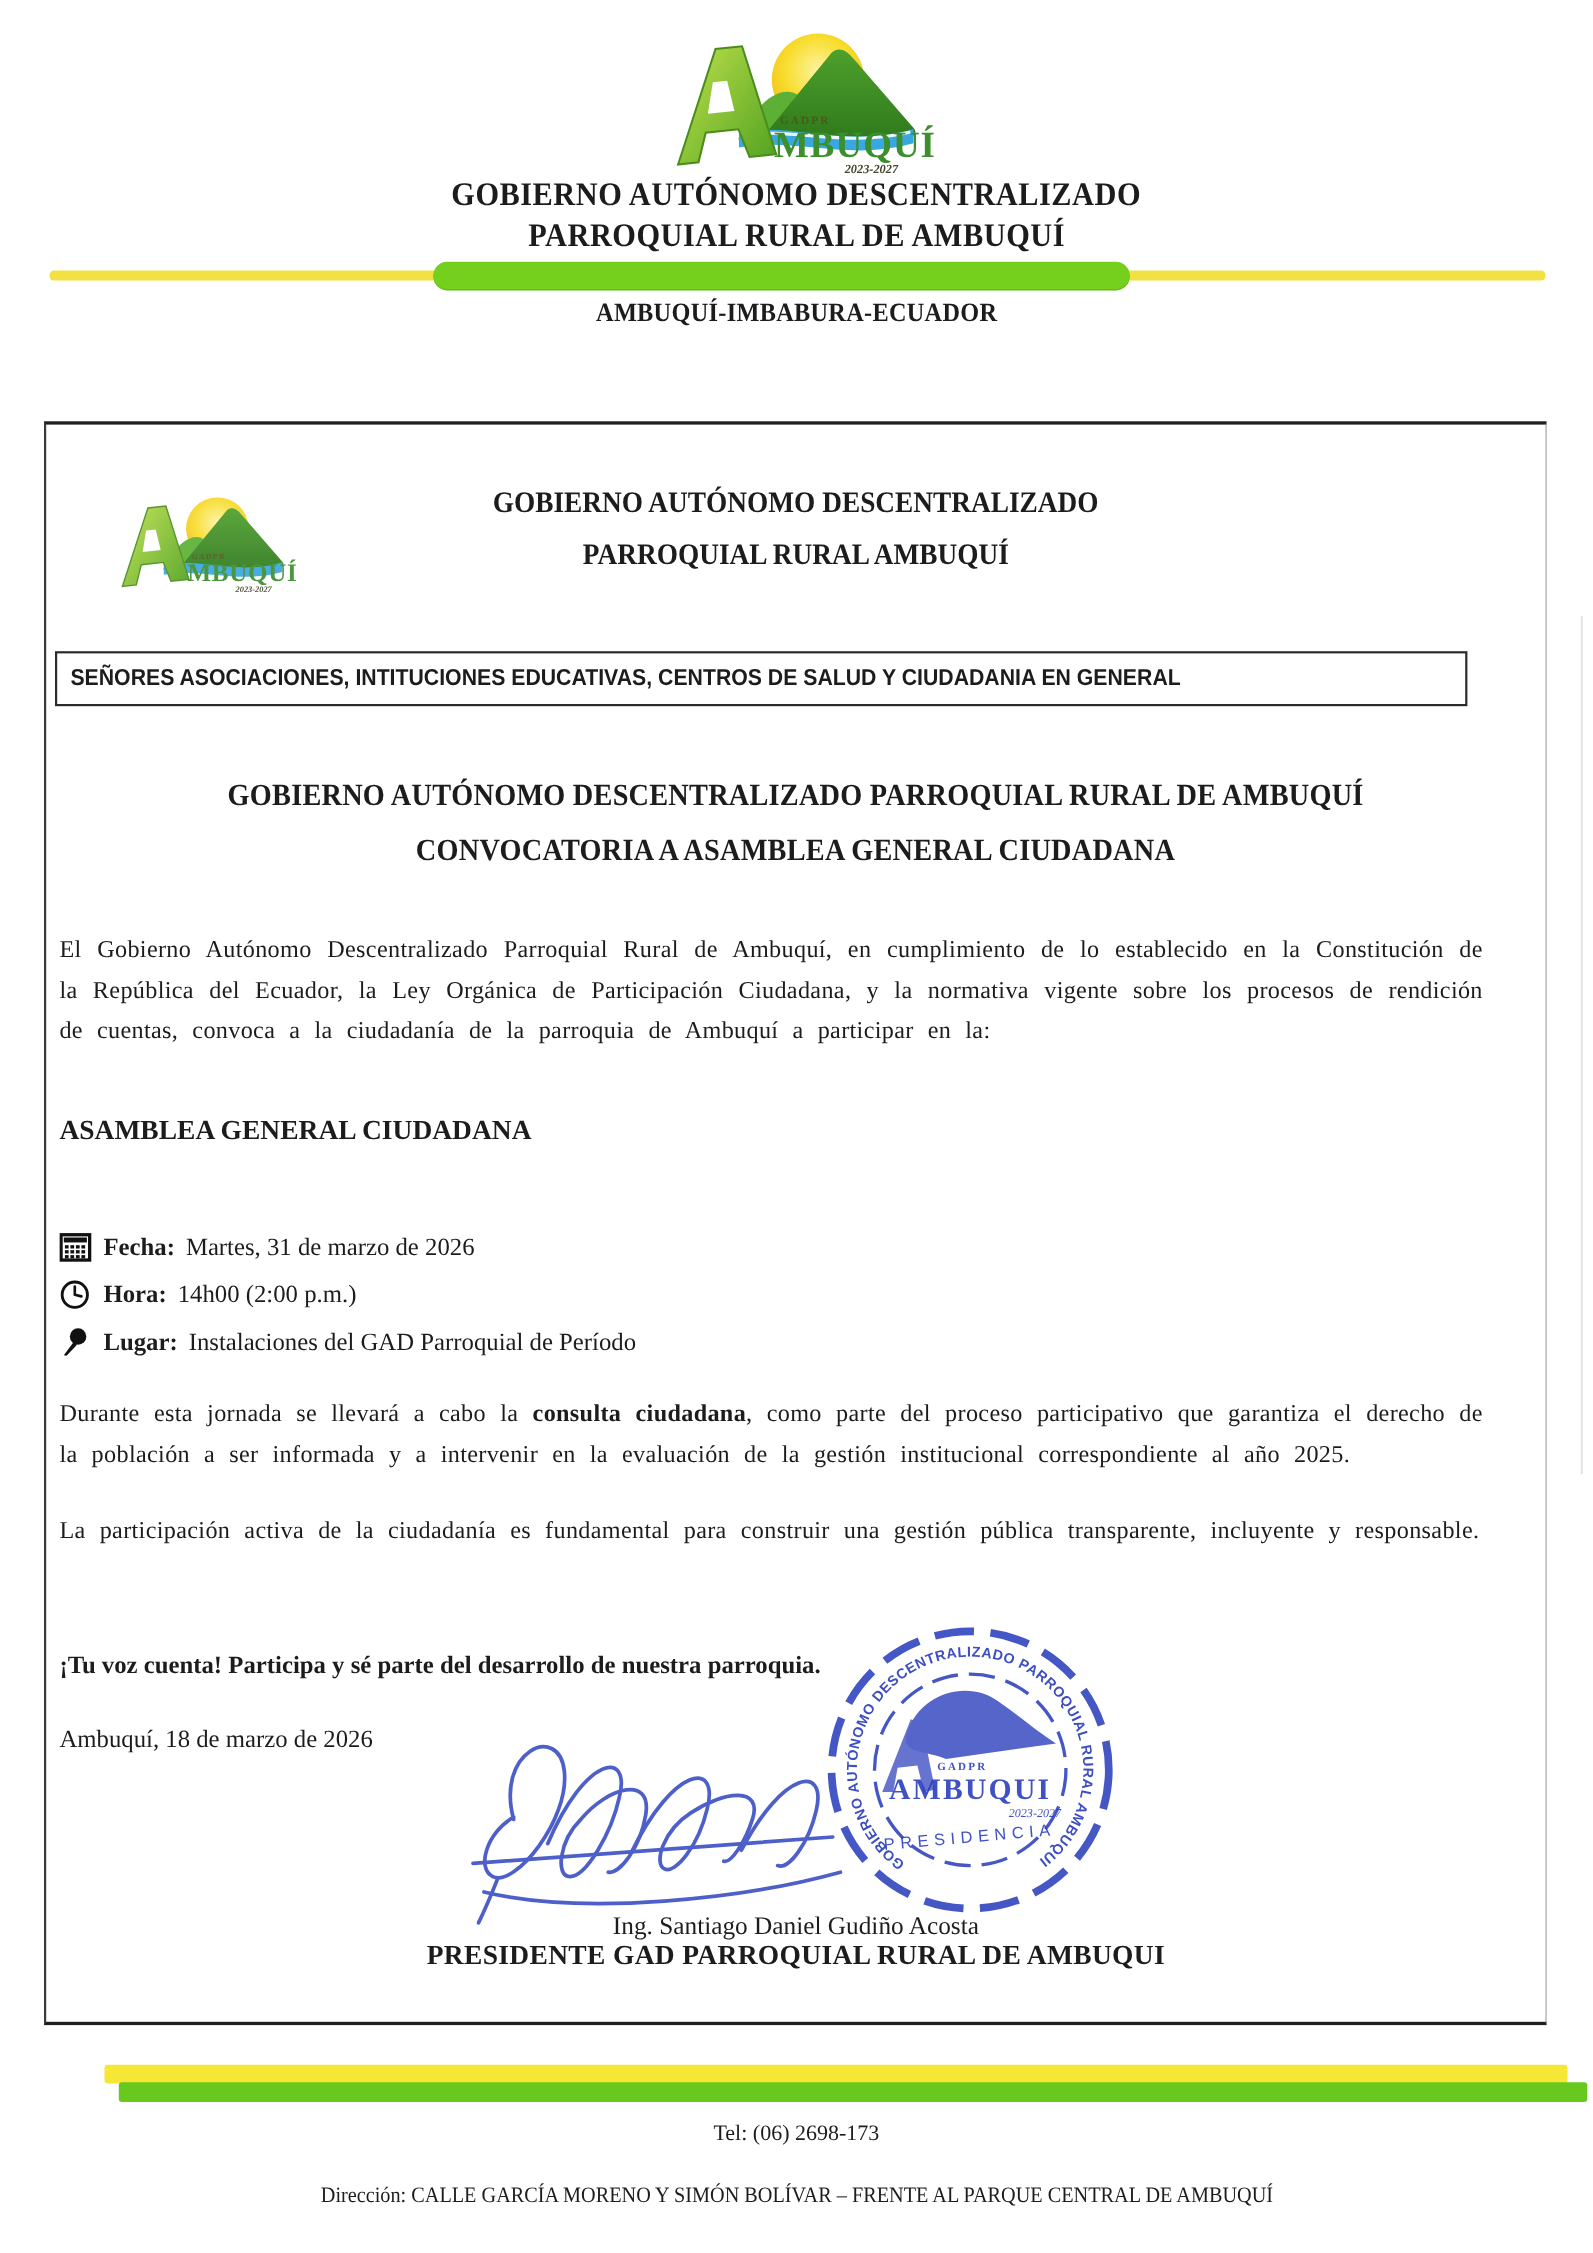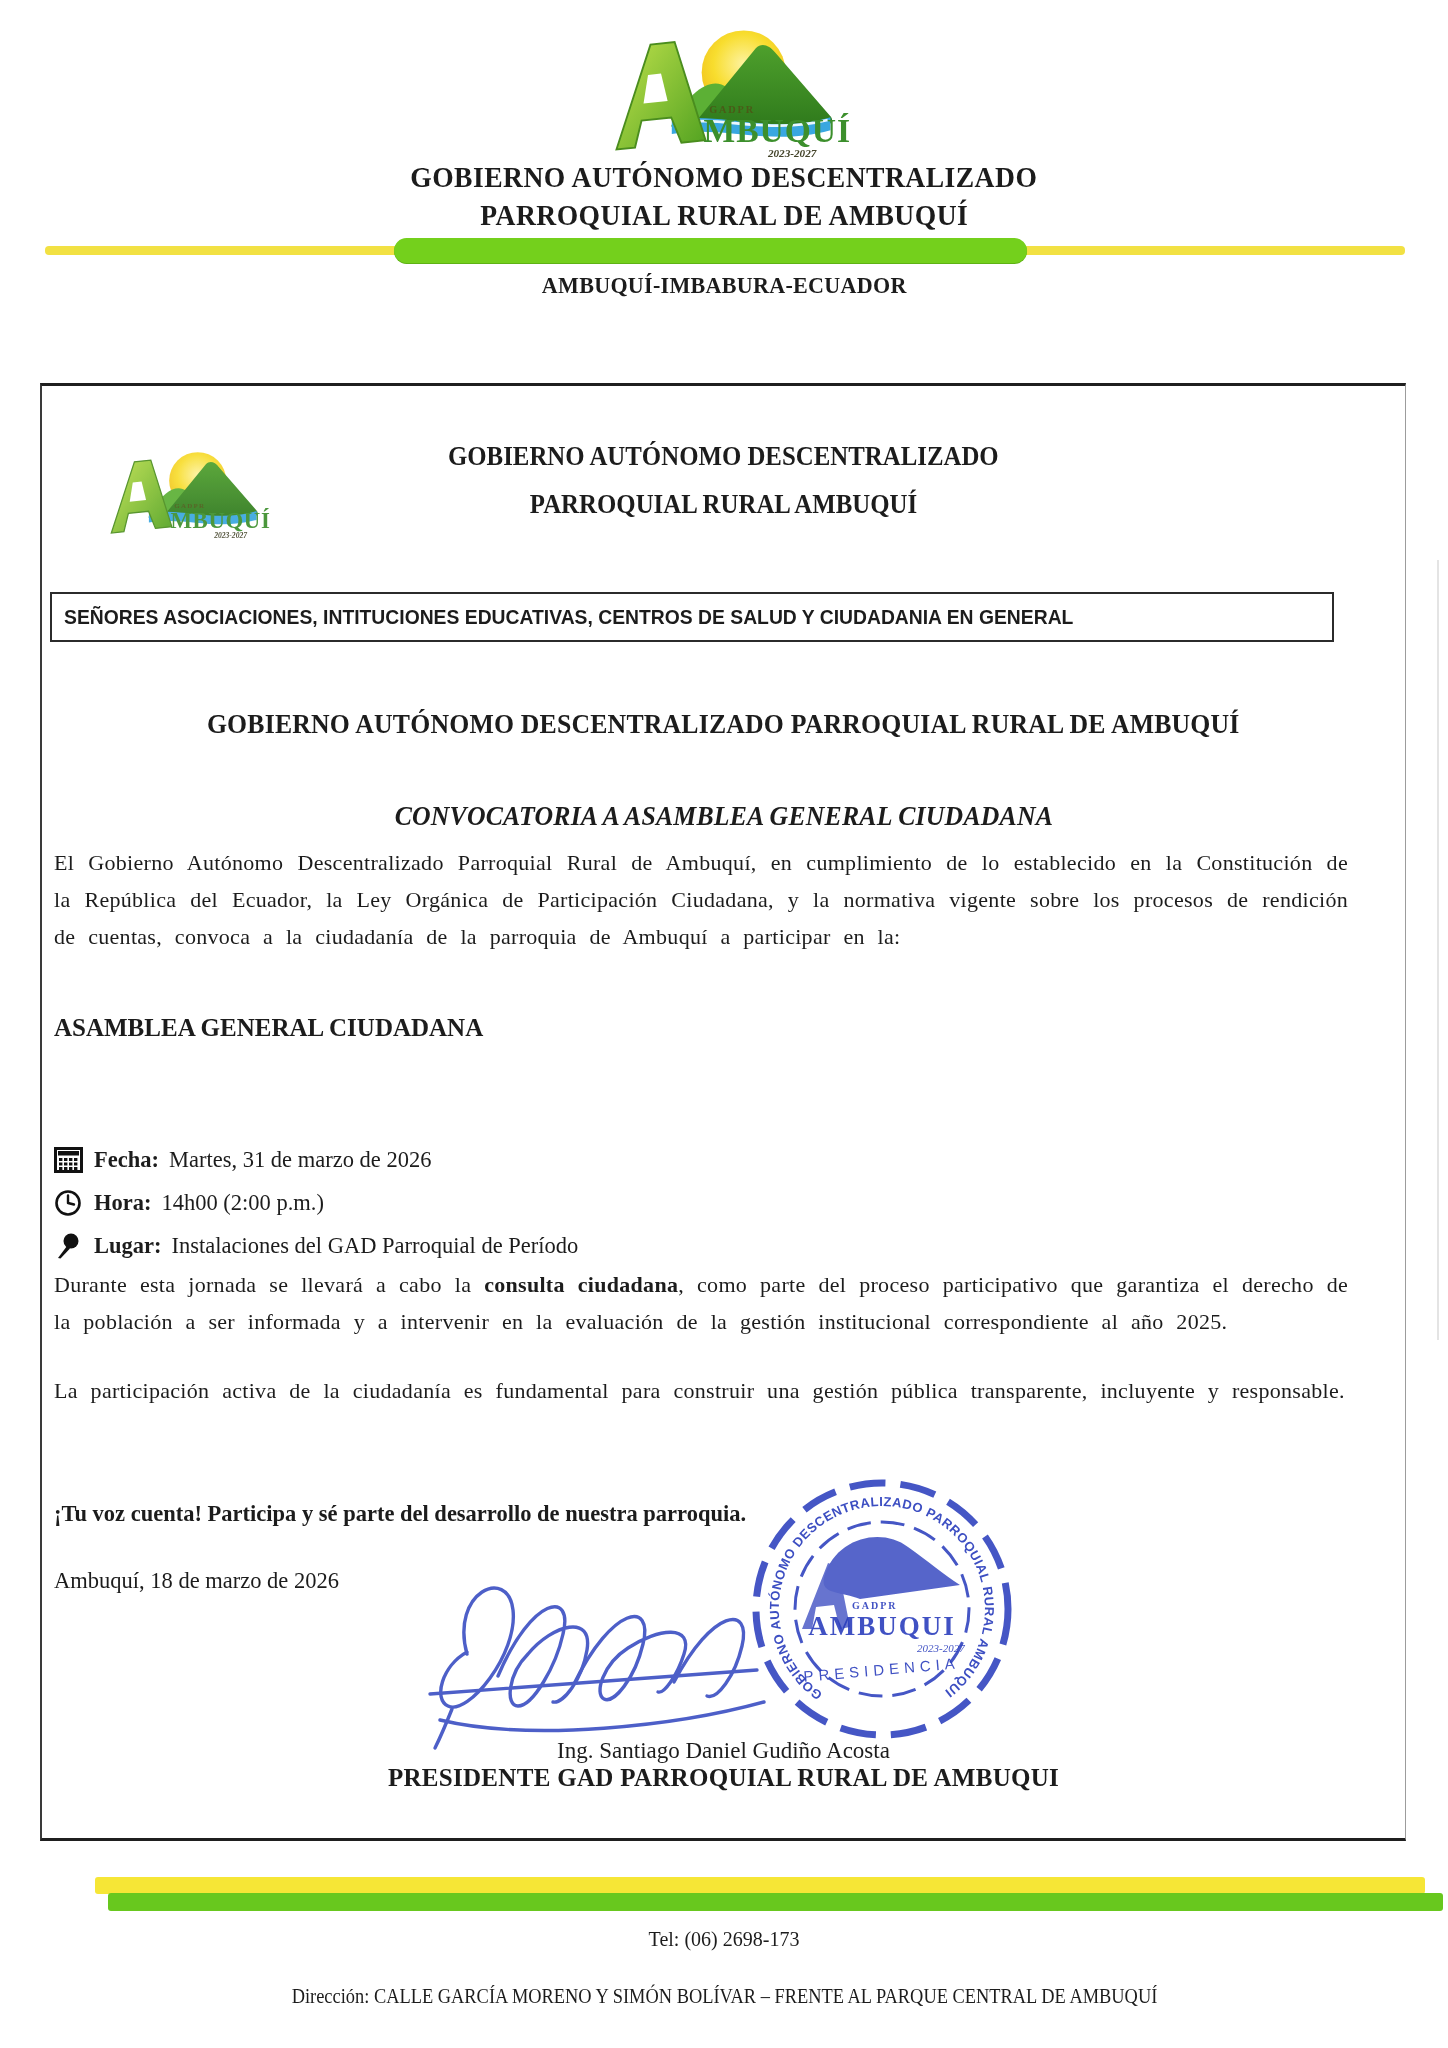--- a/index.html
+++ b/index.html
@@ -137,31 +137,31 @@
       <span class="letter-header-line condensed nowrap">PARROQUIAL RURAL AMBUQUÍ</span>
     </div>
 
     <div class="recipients-box">
       <span class="condensed" style="transform-origin:left;">SEÑORES ASOCIACIONES, INTITUCIONES EDUCATIVAS, CENTROS DE SALUD Y CIUDADANIA EN GENERAL</span>
     </div>
 
     <div class="abs center" style="top:322px;">
       <span class="doc-title condensed nowrap">GOBIERNO AUTÓNOMO DESCENTRALIZADO PARROQUIAL RURAL DE AMBUQUÍ</span>
     </div>
-    <div class="abs center" style="top:414px;font-style:italic;">
+    <div class="abs center" style="top:372px;">
       <span class="doc-title condensed nowrap">CONVOCATORIA A ASAMBLEA GENERAL CIUDADANA</span>
     </div>
 
     <p class="para" style="top:458px;">El Gobierno Autónomo Descentralizado Parroquial Rural de Ambuquí, en cumplimiento de lo establecido en la Constitución de la República del Ecuador, la Ley Orgánica de Participación Ciudadana, y la normativa vigente sobre los procesos de rendición de cuentas, convoca a la ciudadanía de la parroquia de Ambuquí a participar en la:</p>
 
     <div class="abs" style="left:12px; top:628px;text-align:center;">
       <span class="event-line1">ASAMBLEA GENERAL CIUDADANA</span>
     </div>
 
-    <div class="abs" style="left:12px; top:752px;">
+    <div class="abs" style="left:12px; top:726px;">
       <div class="detail-row">
         <svg class="d-icon" viewBox="0 0 30 28">
           <rect x="1.5" y="2.5" width="26" height="23" fill="none" stroke="#111" stroke-width="3"></rect>
           <rect x="4" y="5" width="21" height="4.5" fill="#111"></rect>
           <g fill="#111">
             <rect x="5" y="12" width="3.4" height="3"></rect>
               <rect x="10" y="12" width="3.4" height="3"></rect>
               <rect x="15" y="12" width="3.4" height="3"></rect>
               <rect x="20" y="12" width="3.4" height="3"></rect>
             <rect x="5" y="16.5" width="3.4" height="3"></rect>

